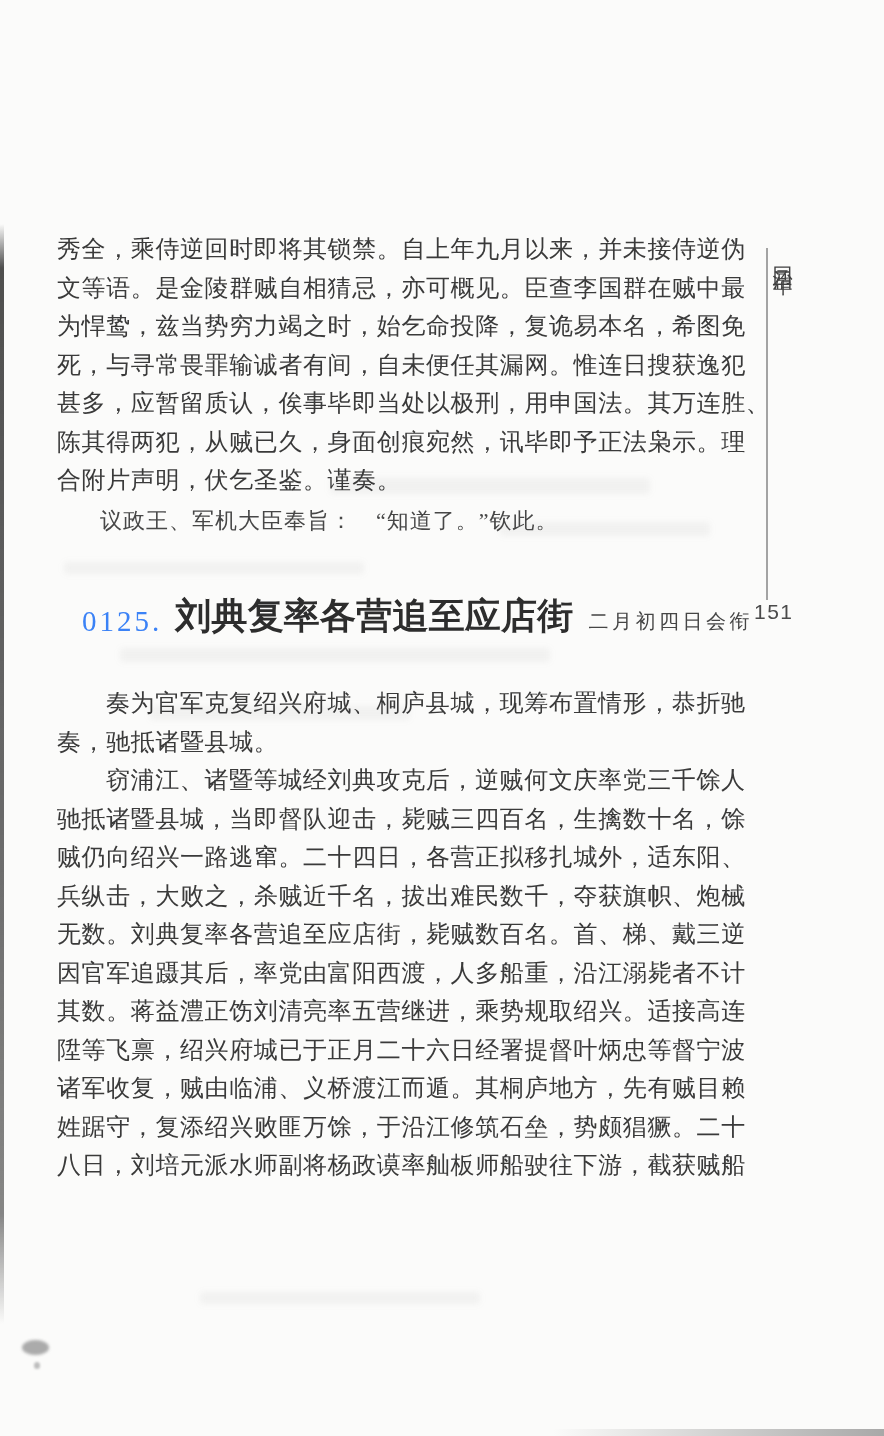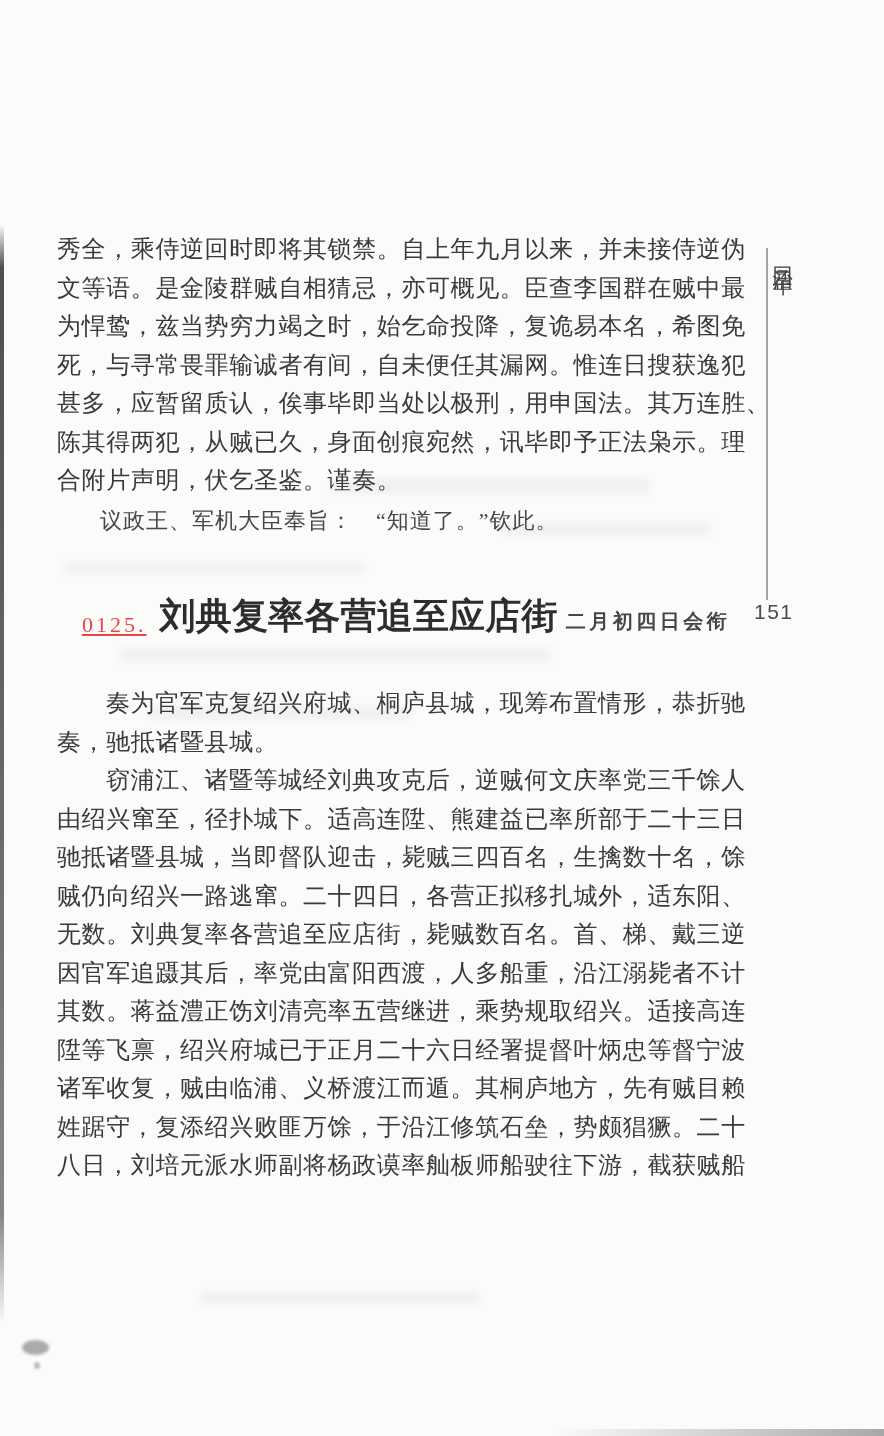--- a/index.html
+++ b/index.html
@@ -52,41 +52,39 @@
     position: absolute;
     left: 82px; top: 592px;
     margin: 0;
     display: flex;
     align-items: flex-end;
     white-space: nowrap;
     font-weight: normal;
   }
   .h-num {
     font-family: "Liberation Serif", "DejaVu Serif", serif;
-    font-size: 22px;
+    font-size: 29px;
     letter-spacing: 3px;
-    color: #ef4444;
+    color: #3b82f6;
     padding-bottom: 3px;
-    text-decoration: underline;
   }
   .h-title {
     font-family: "Liberation Sans", "DejaVu Sans", sans-serif;
     font-weight: bold;
     font-size: 36px;
     color: #2d2d2d;
     margin-left: 13px;
     letter-spacing: 0.2px;
   }
   .h-note {
     font-size: 20px;
     letter-spacing: 3.5px;
     color: #454545;
-    margin-left: 8px;
+    margin-left: 15px;
     padding-bottom: 6px;
-    font-weight: bold;
   }
 
   
   .v-rule {
     position: absolute;
     left: 766px; top: 248px;
     width: 2px; height: 352px;
     background: #a3a3a3;
   }
   .era-label {
@@ -189,23 +187,23 @@
   <h1 class="heading">
     <span class="h-num">0125.</span>
     <span class="h-title">刘典复率各营追至应店街</span>
     <span class="h-note">二月初四日会衔</span>
   </h1>
 
   <div class="textblock tb-bottom">
     <div class="line indent">奏为官军克复绍兴府城、桐庐县城，现筹布置情形，恭折驰</div>
     <div class="line">奏，驰抵诸暨县城。</div>
     <div class="line indent">窃浦江、诸暨等城经刘典攻克后，逆贼何文庆率党三千馀人</div>
-    <div class="line">由绍兴窜至，径扑城下。适高连陞、熊建益已率所部于二十三日</div>
     <div class="line">驰抵诸暨县城，当即督队迎击，毙贼三四百名，生擒数十名，馀</div>
     <div class="line">贼仍向绍兴一路逃窜。二十四日，各营正拟移扎城外，适东阳、</div>
+    <div class="line">兵纵击，大败之，杀贼近千名，拔出难民数千，夺获旗帜、炮械</div>
     <div class="line">无数。刘典复率各营追至应店街，毙贼数百名。首、梯、戴三逆</div>
     <div class="line">因官军追蹑其后，率党由富阳西渡，人多船重，沿江溺毙者不计</div>
     <div class="line">其数。蒋益澧正饬刘清亮率五营继进，乘势规取绍兴。适接高连</div>
     <div class="line">陞等飞禀，绍兴府城已于正月二十六日经署提督叶炳忠等督宁波</div>
     <div class="line">诸军收复，贼由临浦、义桥渡江而遁。其桐庐地方，先有贼目赖</div>
     <div class="line">姓踞守，复添绍兴败匪万馀，于沿江修筑石垒，势颇猖獗。二十</div>
     <div class="line">八日，刘培元派水师副将杨政谟率舢板师船驶往下游，截获贼船</div>
   </div>
 
 </div>

